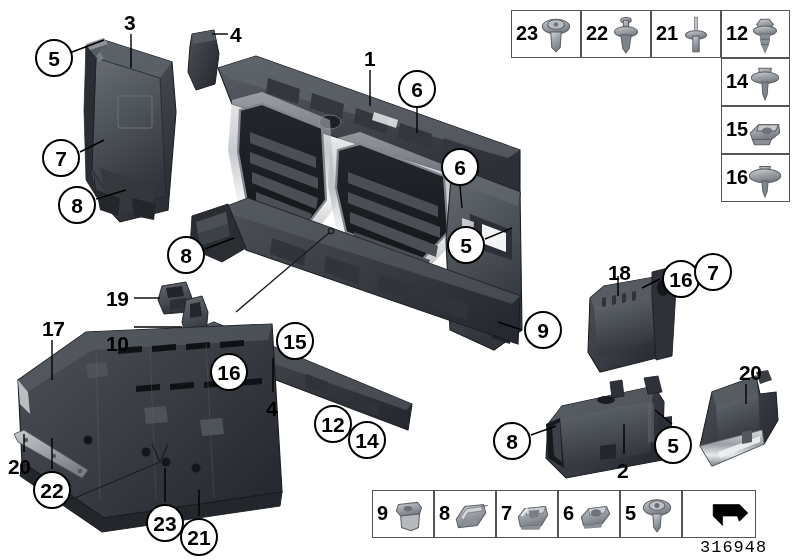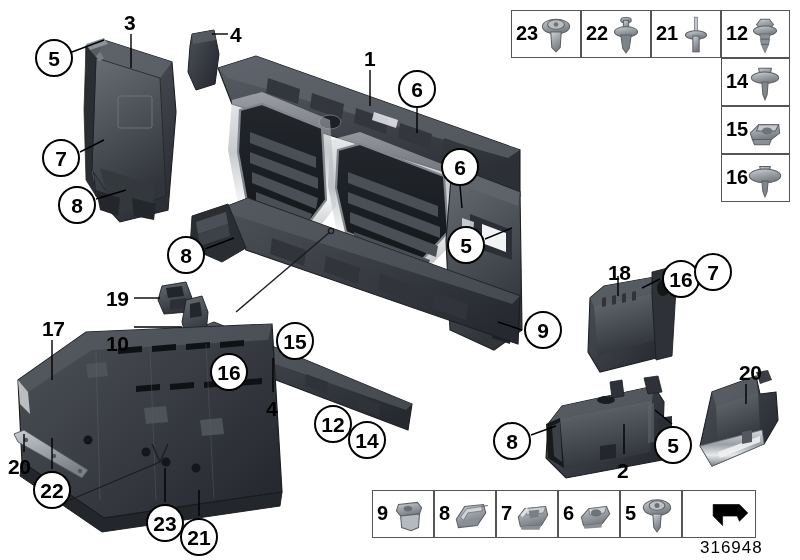--- a/index.html
+++ b/index.html
@@ -571,15 +571,15 @@
               <stop offset="100%" stop-color="#787d83"></stop>
             </linearGradient>
           </defs>
           <g>
             <path d="M3,10 L28,10 L36,18 L28,26 L26,21 L12,21 L12,30 L3,21 Z" fill="#000" stroke="#000" stroke-width="0.6"></path>
           </g>
         </svg>
       </div>
     </div>
 
-  <div class="docnum" style="left:700px;top:538px;">316948</div>
+  <div class="docnum" style="left:700px;top:538px;font-family:Liberation Mono, monospace;">316948</div>
 
 </div>
 
 </body></html>

